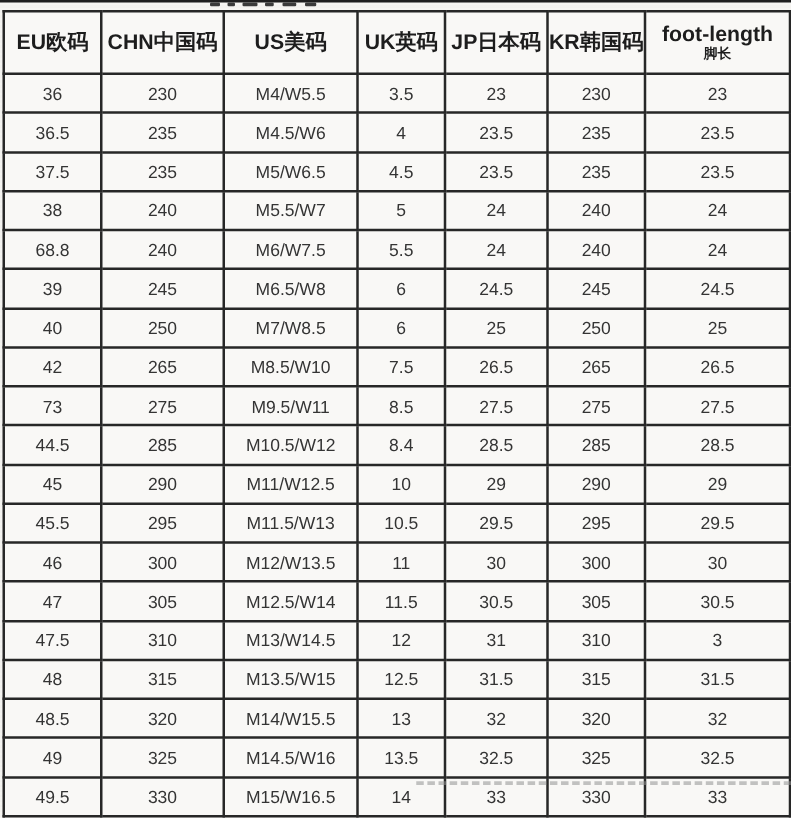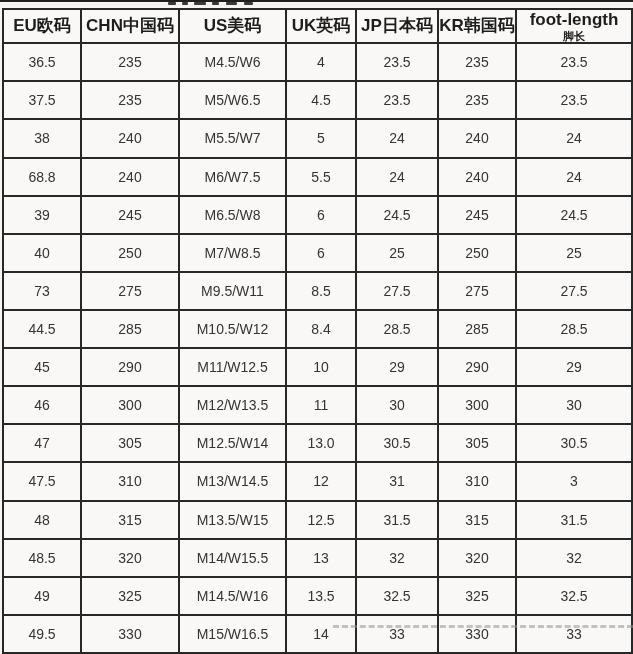--- a/index.html
+++ b/index.html
@@ -55,21 +55,21 @@
     background: #f9f8f6;
   }
   .size-table th, .size-table td {
     border: 2px solid #272727;
     text-align: center;
     vertical-align: middle;
     padding: 0;
     overflow: hidden;
     white-space: nowrap;
   }
-  .size-table thead tr { height: 34px; }
+  .size-table thead tr { height: 50px; }
   .size-table th {
     font-size: 17px;
     font-weight: bold;
     color: #1d1d1d;
     line-height: 1.15;
   }
   .size-table th .hline2 { font-size: 11px; }
   .size-table td {
     font-size: 14px;
     color: #343434;
@@ -129,20 +129,29 @@
             <div class="hline1">KR韩国码</div>
           </th>
           <th>
             <div class="hline1">foot-length</div>
             <div class="hline2">脚长</div>
           </th>
         </tr>
     </thead>
     <tbody id="table-body">
         <tr>
+          <td>36</td>
+          <td>230</td>
+          <td>M4/W5.5</td>
+          <td>3.5</td>
+          <td>23</td>
+          <td>230</td>
+          <td>23</td>
+        </tr>
+        <tr>
           <td>36.5</td>
           <td>235</td>
           <td>M4.5/W6</td>
           <td>4</td>
           <td>23.5</td>
           <td>235</td>
           <td>23.5</td>
         </tr>
         <tr>
           <td>37.5</td>
@@ -183,20 +192,29 @@
         <tr>
           <td>40</td>
           <td>250</td>
           <td>M7/W8.5</td>
           <td>6</td>
           <td>25</td>
           <td>250</td>
           <td>25</td>
         </tr>
         <tr>
+          <td>42</td>
+          <td>265</td>
+          <td>M8.5/W10</td>
+          <td>7.5</td>
+          <td>26.5</td>
+          <td>265</td>
+          <td>26.5</td>
+        </tr>
+        <tr>
           <td>73</td>
           <td>275</td>
           <td>M9.5/W11</td>
           <td>8.5</td>
           <td>27.5</td>
           <td>275</td>
           <td>27.5</td>
         </tr>
         <tr>
           <td>44.5</td>
@@ -210,33 +228,42 @@
         <tr>
           <td>45</td>
           <td>290</td>
           <td>M11/W12.5</td>
           <td>10</td>
           <td>29</td>
           <td>290</td>
           <td>29</td>
         </tr>
         <tr>
+          <td>45.5</td>
+          <td>295</td>
+          <td>M11.5/W13</td>
+          <td>10.5</td>
+          <td>29.5</td>
+          <td>295</td>
+          <td>29.5</td>
+        </tr>
+        <tr>
           <td>46</td>
           <td>300</td>
           <td>M12/W13.5</td>
           <td>11</td>
           <td>30</td>
           <td>300</td>
           <td>30</td>
         </tr>
         <tr>
           <td>47</td>
           <td>305</td>
           <td>M12.5/W14</td>
-          <td>13.0</td>
+          <td>11.5</td>
           <td>30.5</td>
           <td>305</td>
           <td>30.5</td>
         </tr>
         <tr>
           <td>47.5</td>
           <td>310</td>
           <td>M13/W14.5</td>
           <td>12</td>
           <td>31</td>

